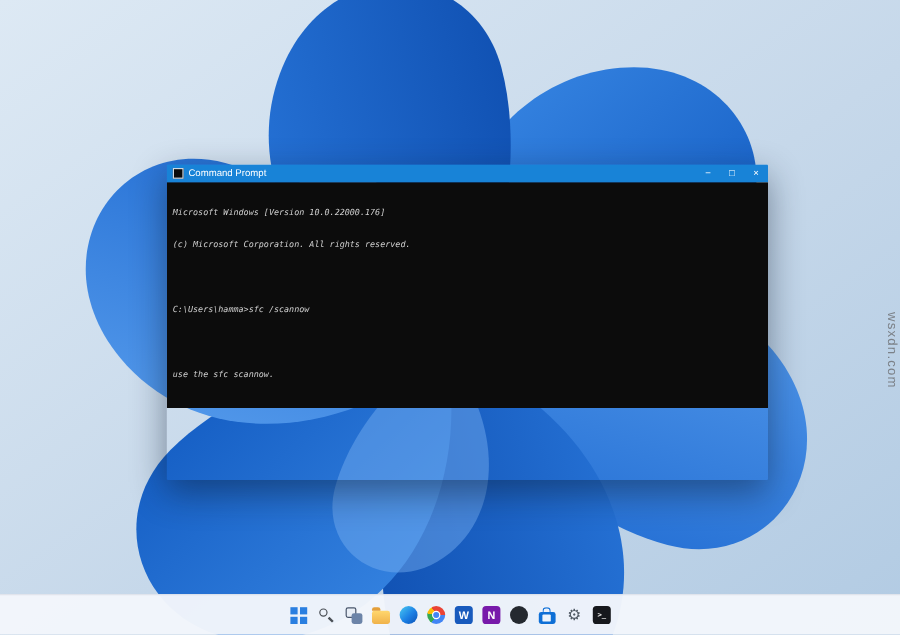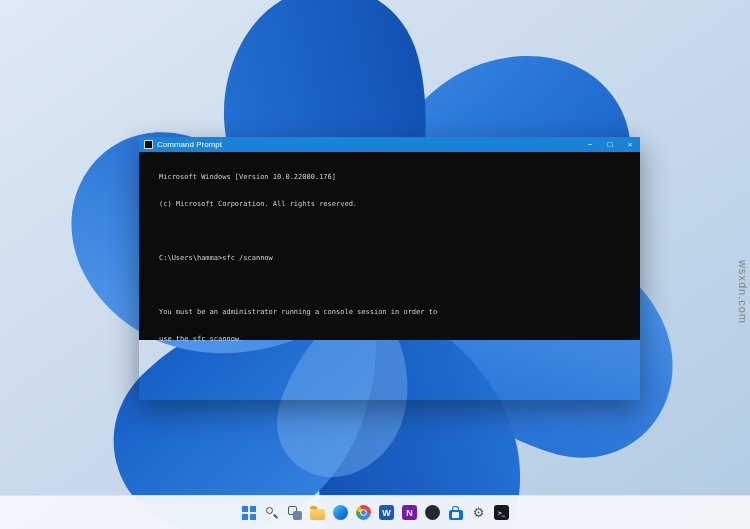--- a/index.html
+++ b/index.html
@@ -31,23 +31,23 @@
     box-sizing:border-box;flex:0 0 auto;
   }
   .titlebar .title{color:#ffffff;font-size:8px;line-height:1;white-space:nowrap;}
   .controls{margin-left:auto;display:flex;height:100%;}
   .ctl{
     width:20px;height:100%;display:flex;align-items:center;justify-content:center;
     color:#fff;font-size:8px;line-height:1;cursor:default;
   }
   .terminal{
     background:#0c0c0c;height:188px;box-sizing:border-box;
-    padding:3px 20px;
+    padding:3px 5px;
     font-family:"DejaVu Sans Mono",monospace;font-size:7px;line-height:9px;
-    color:#cfcfcf;white-space:pre;
+    color:#cfcfcf;white-space:pre;font-style:italic;
   }
   .tline{min-height:9px;}
 
   
   .taskbar{
     position:absolute;left:0;bottom:0;width:750px;height:33px;
     background:rgba(243,246,251,.97);
     border-top:1px solid rgba(20,40,70,.08);
     display:flex;align-items:center;justify-content:center;
   }
@@ -145,21 +145,20 @@
         <span class="ctl">□</span>
         <span class="ctl">×</span>
       </span>
     </div>
     <div class="terminal">
       <div class="tline">Microsoft Windows [Version 10.0.22000.176]</div>
       <div class="tline">(c) Microsoft Corporation. All rights reserved.</div>
       <div class="tline"></div>
       <div class="tline">C:\Users\hamma&gt;sfc /scannow</div>
       <div class="tline"></div>
-      <div class="tline">You must be an administrator running a console session in order to</div>
       <div class="tline">use the sfc scannow.</div>
       <div class="tline"></div>
     </div>
   </div>
 
   <div class="taskbar">
     <div class="tb-icons">
 
       <div class="icon-box">
         <span class="i-start">

